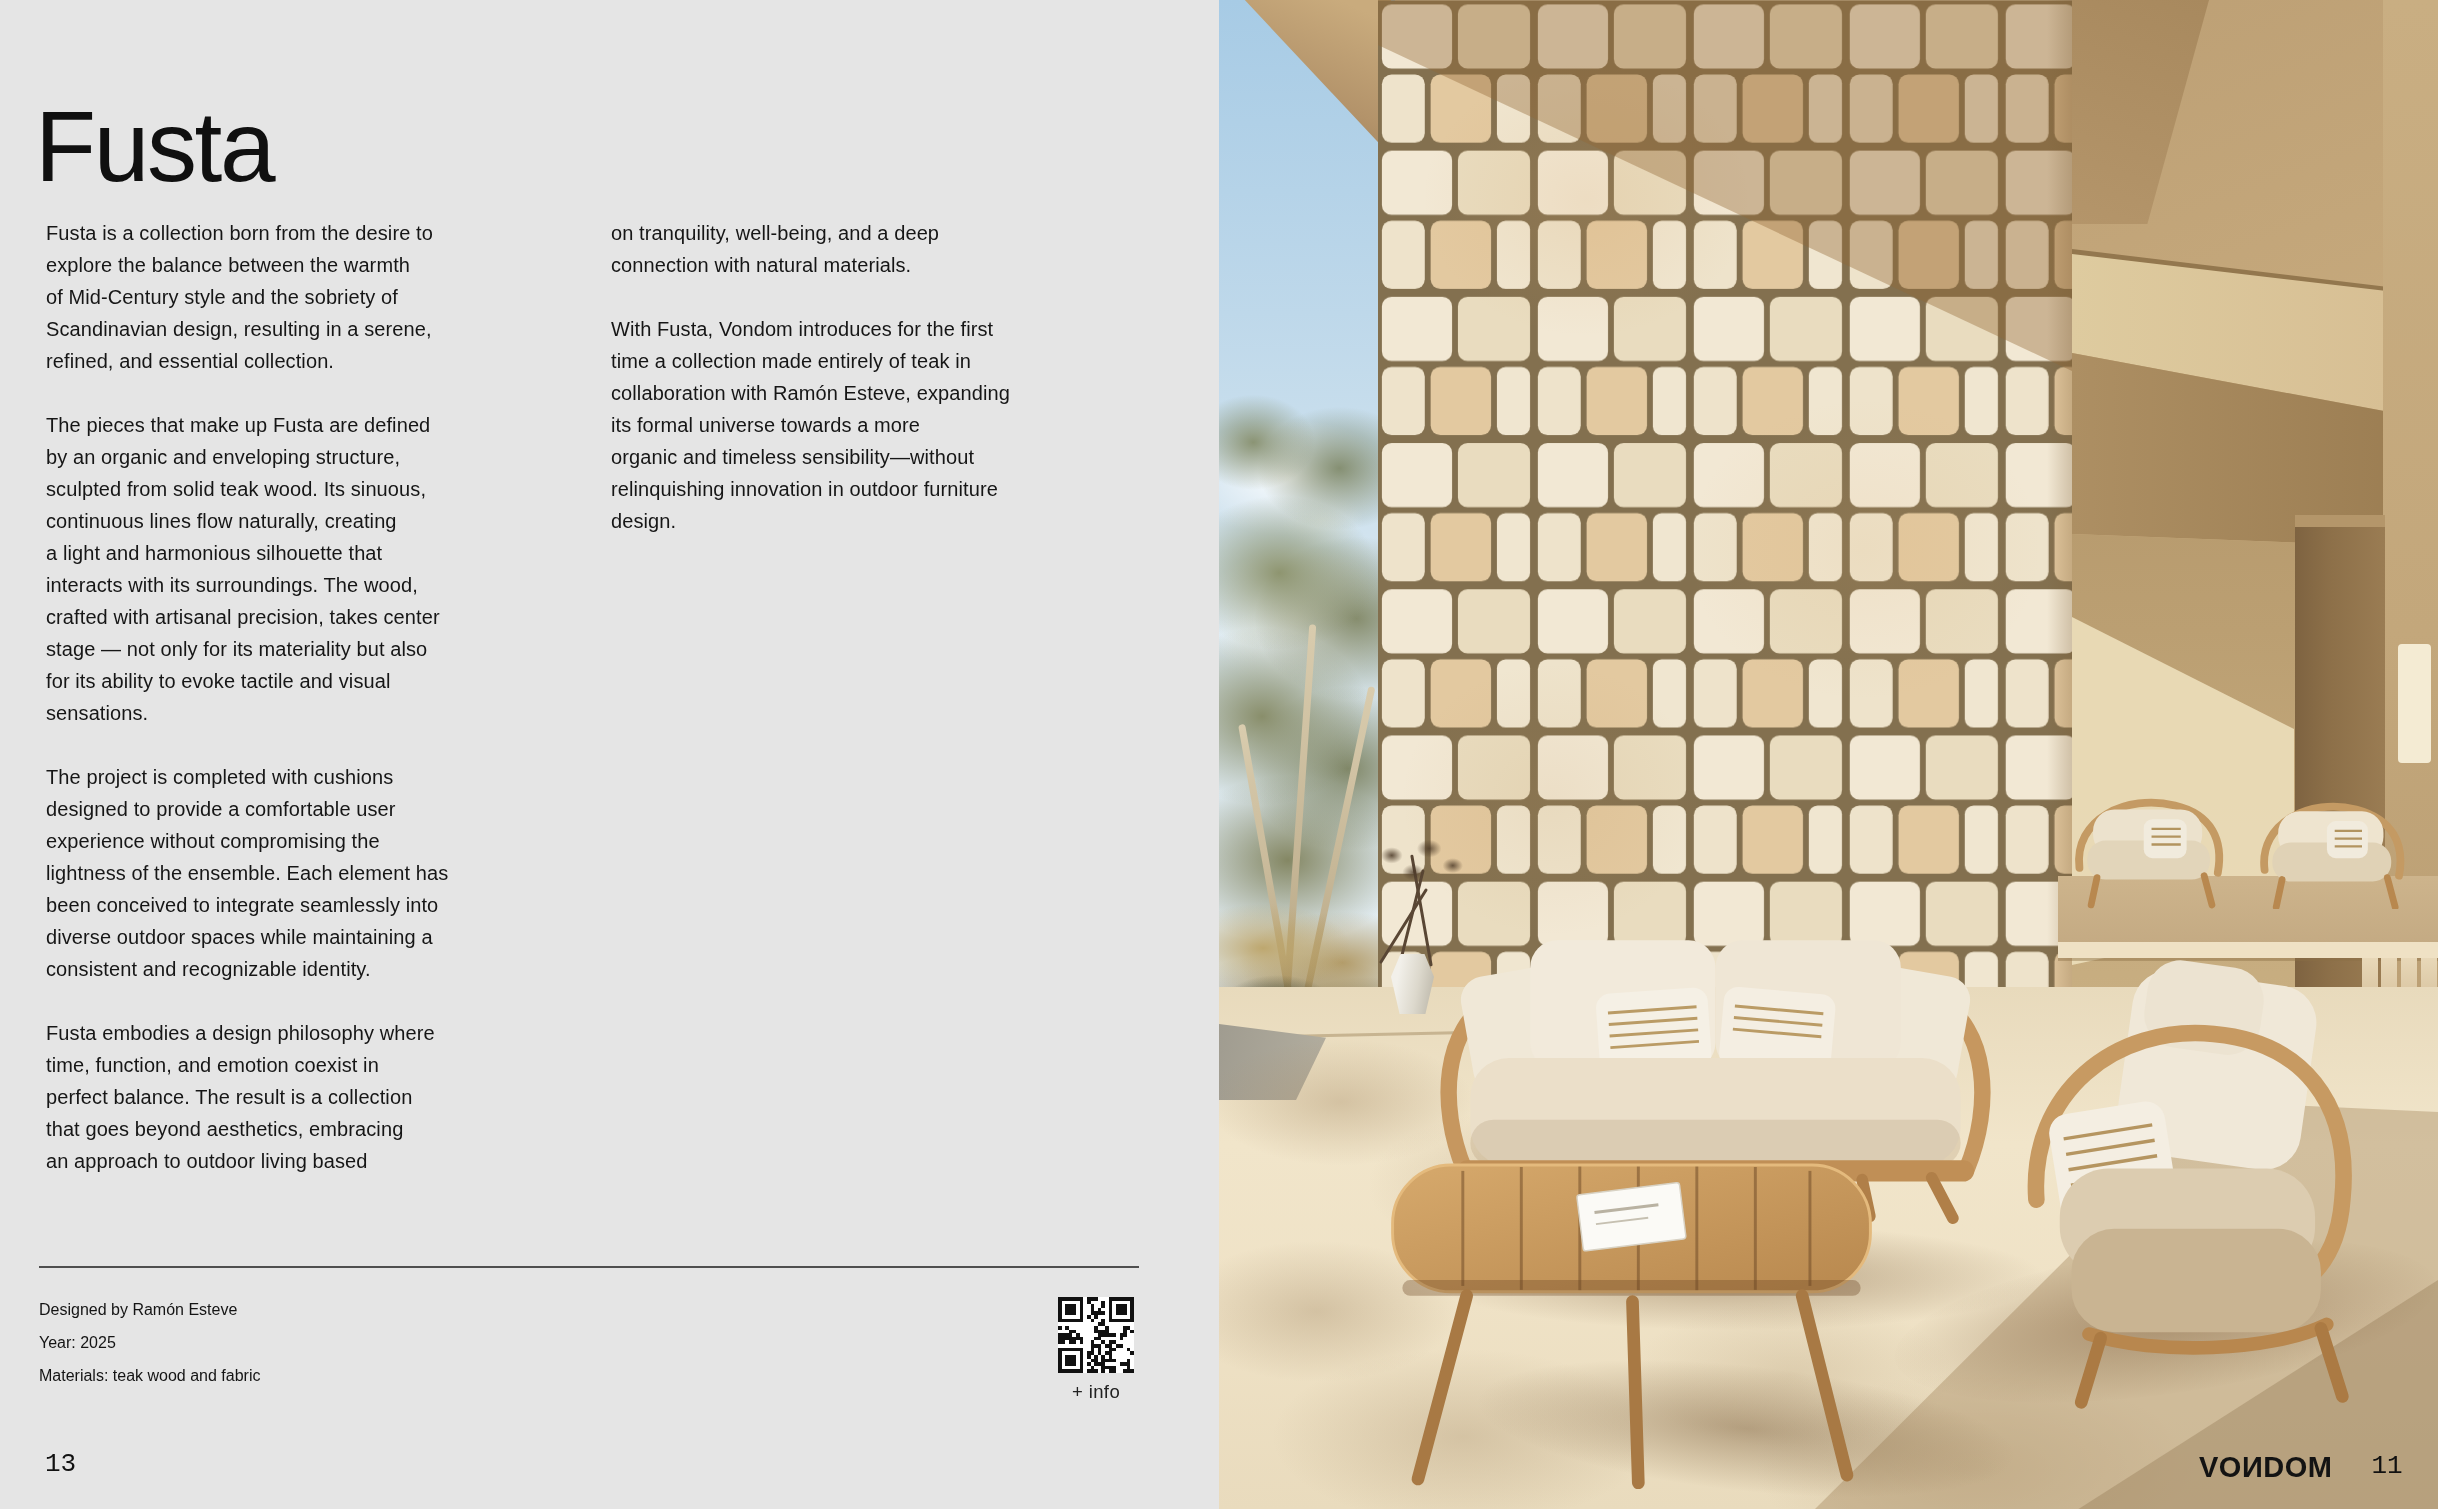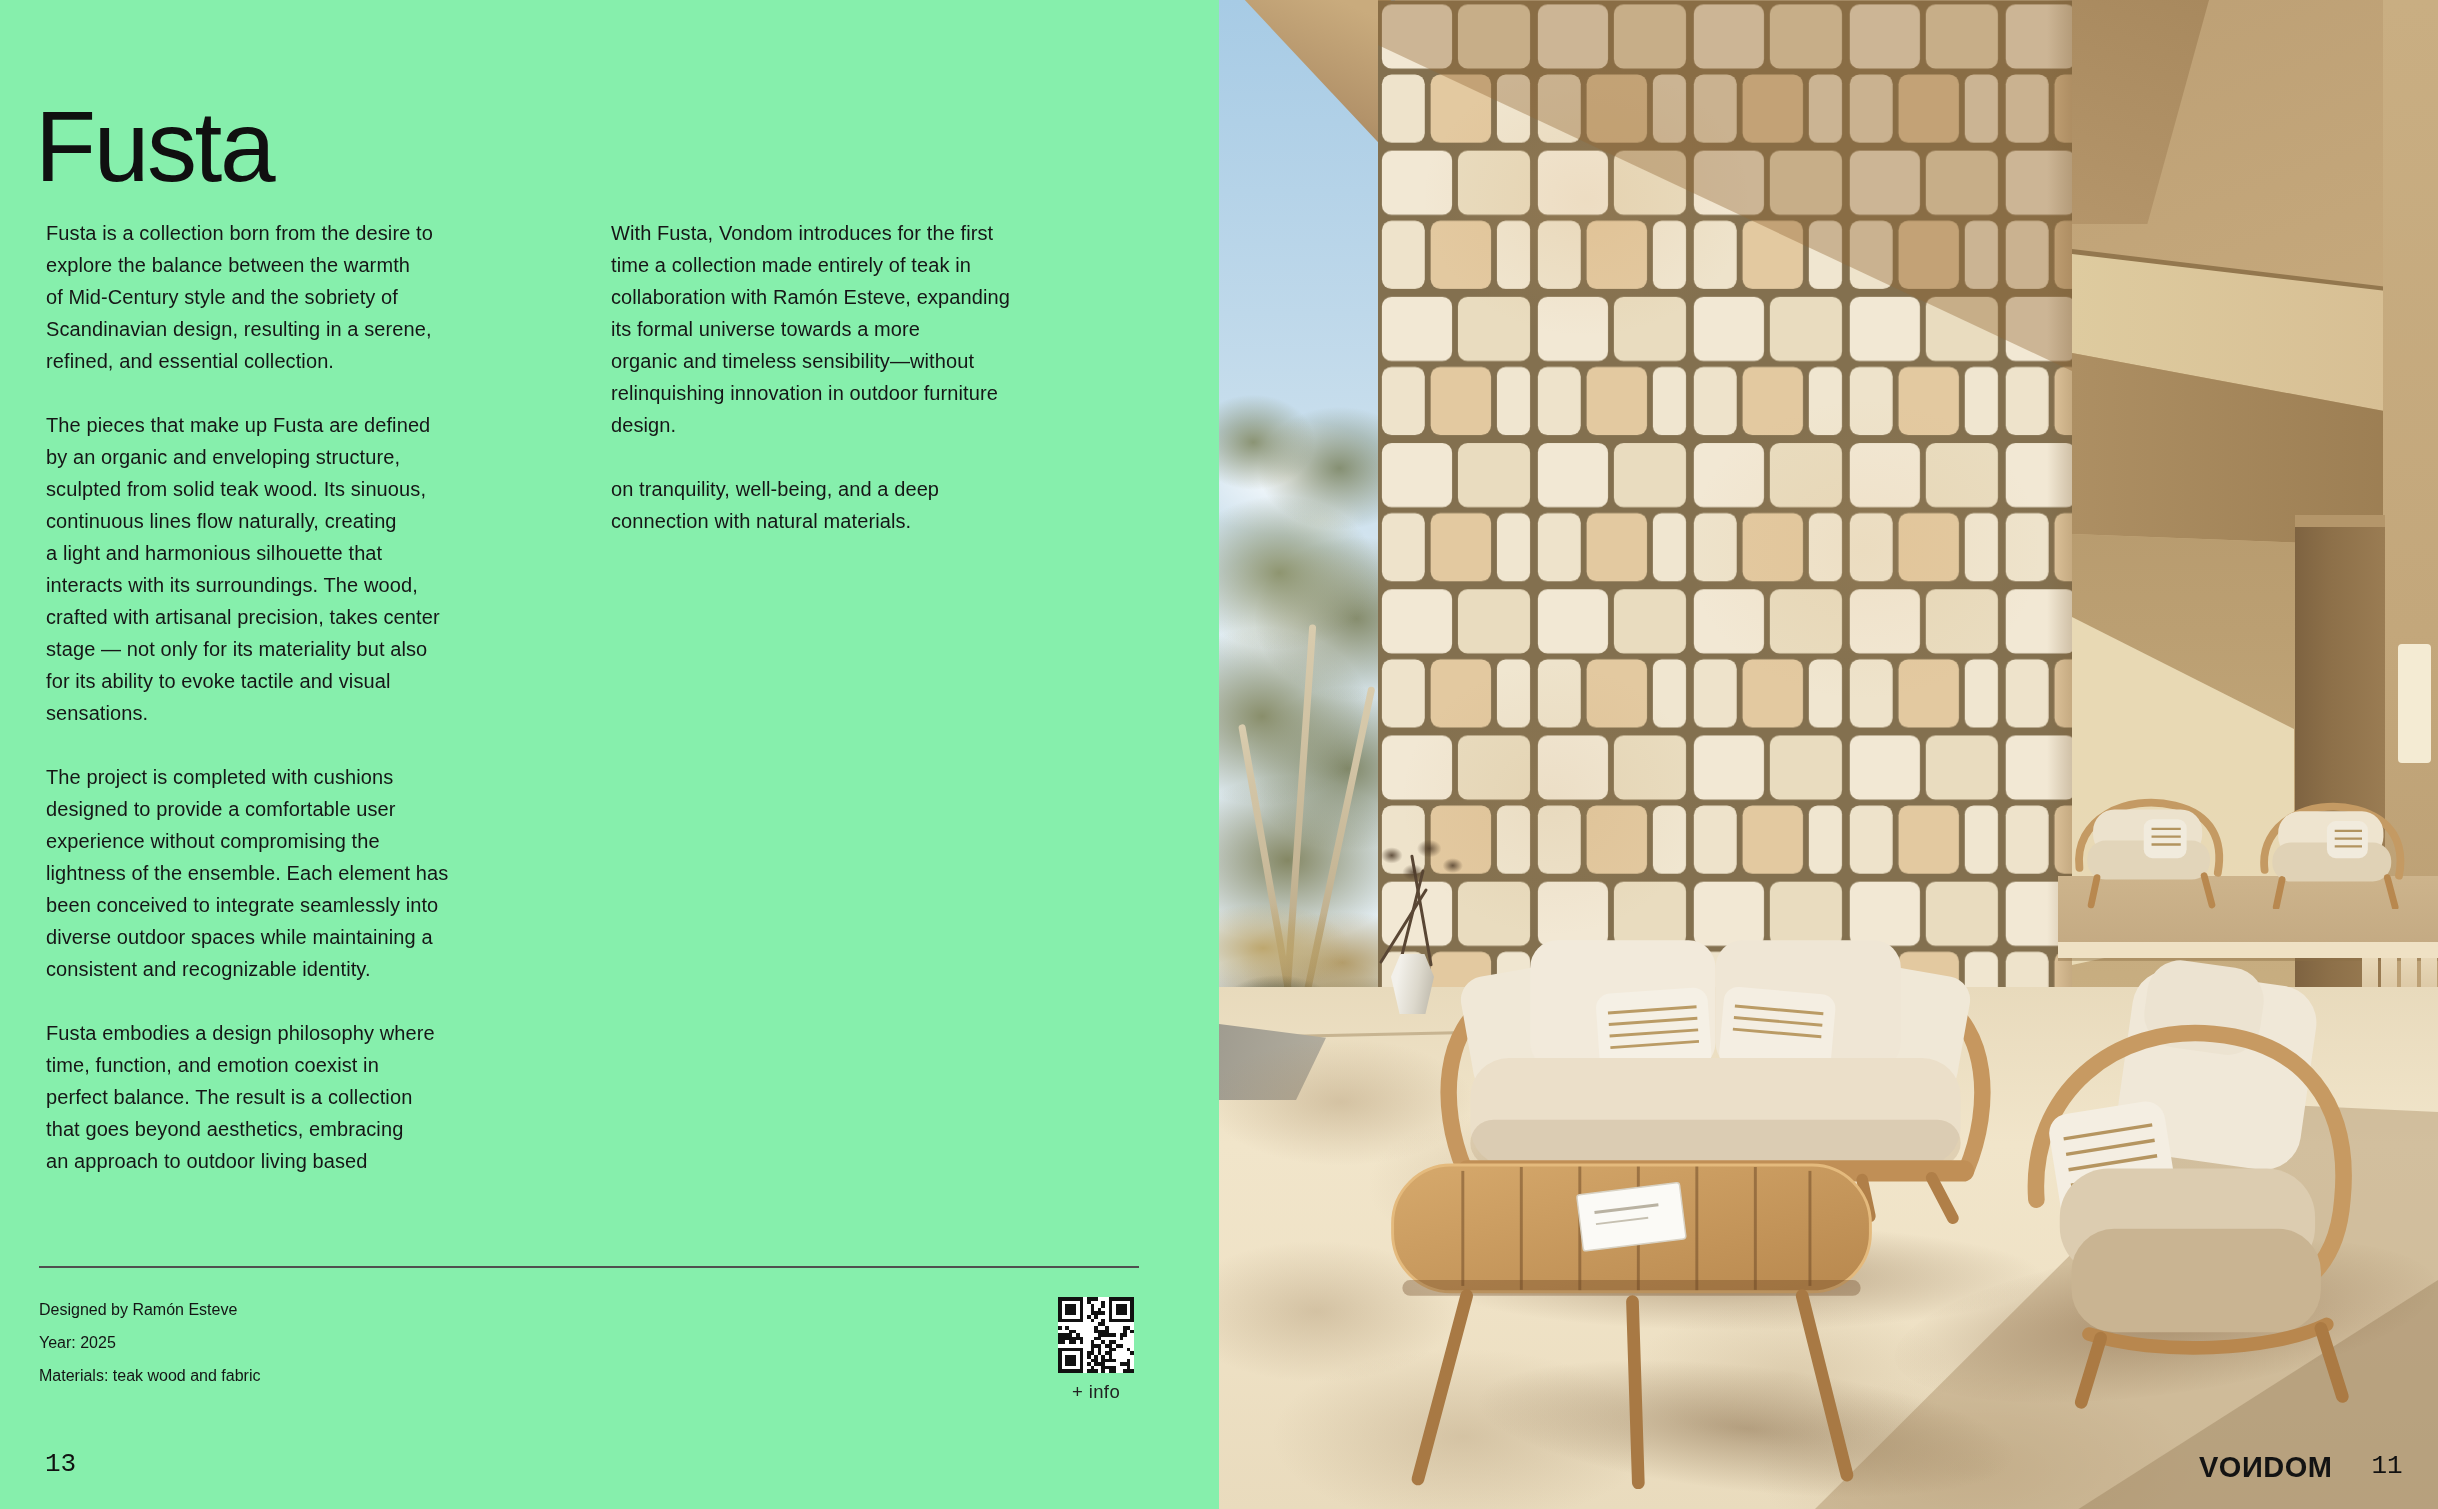--- a/index.html
+++ b/index.html
@@ -1,16 +1,16 @@
 <!DOCTYPE html>
 <html><head>
 <meta charset="utf-8">
 <style>
   html,body{margin:0;padding:0;background:#ffffff;}
-  .spread{position:relative;width:2438px;height:1510px;background:#86efac;overflow:hidden;
+  .spread{position:relative;width:2438px;height:1510px;background:#e5e5e5;overflow:hidden;
           font-family:"Liberation Sans", sans-serif;color:#151515;}
   
   .page-title{position:absolute;left:35px;top:27px;font-size:100px;line-height:105px;
               font-weight:500;letter-spacing:-2.4px;color:#101010;}
   .col{position:absolute;top:217px;width:571px;font-size:20px;line-height:32px;
        letter-spacing:0.1px;color:#161616;}
   .col1{left:46px;}
   .col2{left:611px;}
   .para{white-space:pre-line;margin:0 0 32px 0;}
   .footer-rule{position:absolute;left:39px;top:1266px;width:1100px;height:2px;background:#4f4f4f;}
@@ -174,29 +174,29 @@
 been conceived to integrate seamlessly into
 diverse outdoor spaces while maintaining a
 consistent and recognizable identity.</p>
     <p class="para">Fusta embodies a design philosophy where
 time, function, and emotion coexist in
 perfect balance. The result is a collection
 that goes beyond aesthetics, embracing
 an approach to outdoor living based</p>
   </div>
   <div class="col col2">
+    <p class="para">on tranquility, well-being, and a deep
+connection with natural materials.</p>
     <p class="para">With Fusta, Vondom introduces for the first
 time a collection made entirely of teak in
 collaboration with Ramón Esteve, expanding
 its formal universe towards a more
 organic and timeless sensibility—without
 relinquishing innovation in outdoor furniture
 design.</p>
-    <p class="para">on tranquility, well-being, and a deep
-connection with natural materials.</p>
   </div>
 
   <div class="footer-rule"></div>
 
   <div class="credits">
     <div class="credit-line">Designed by Ramón Esteve</div>
     <div class="credit-line">Year: 2025</div>
     <div class="credit-line">Materials: teak wood and fabric</div>
   </div>
 

